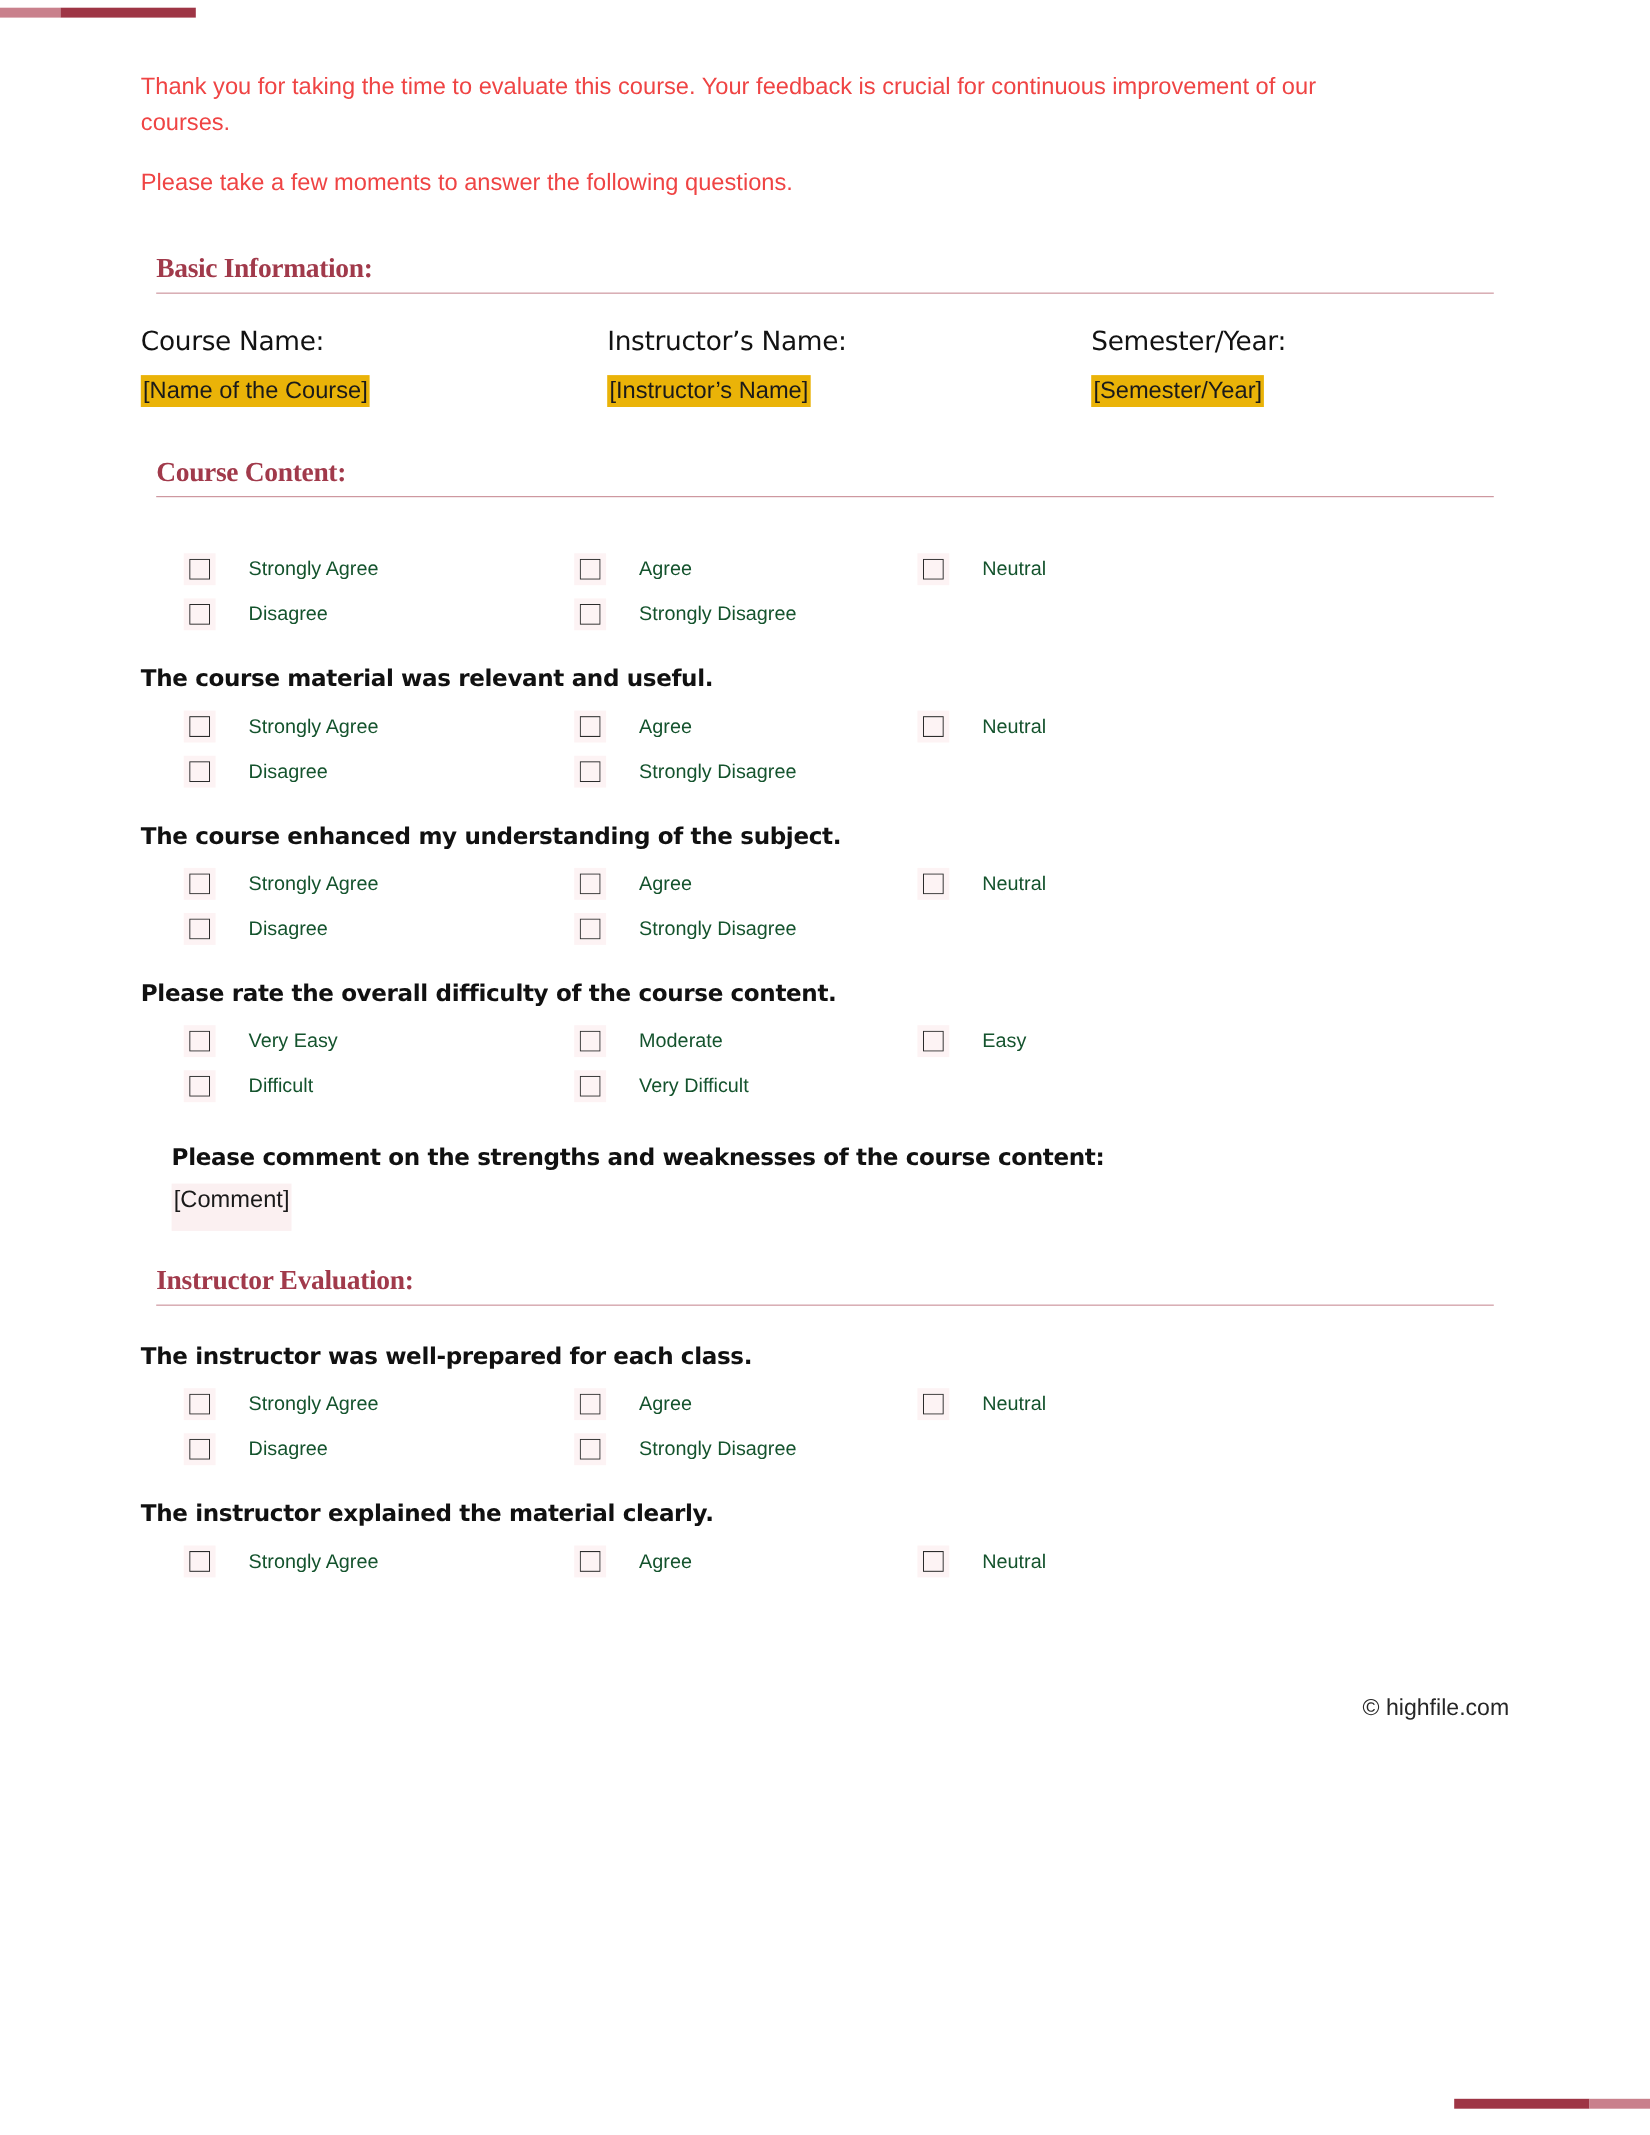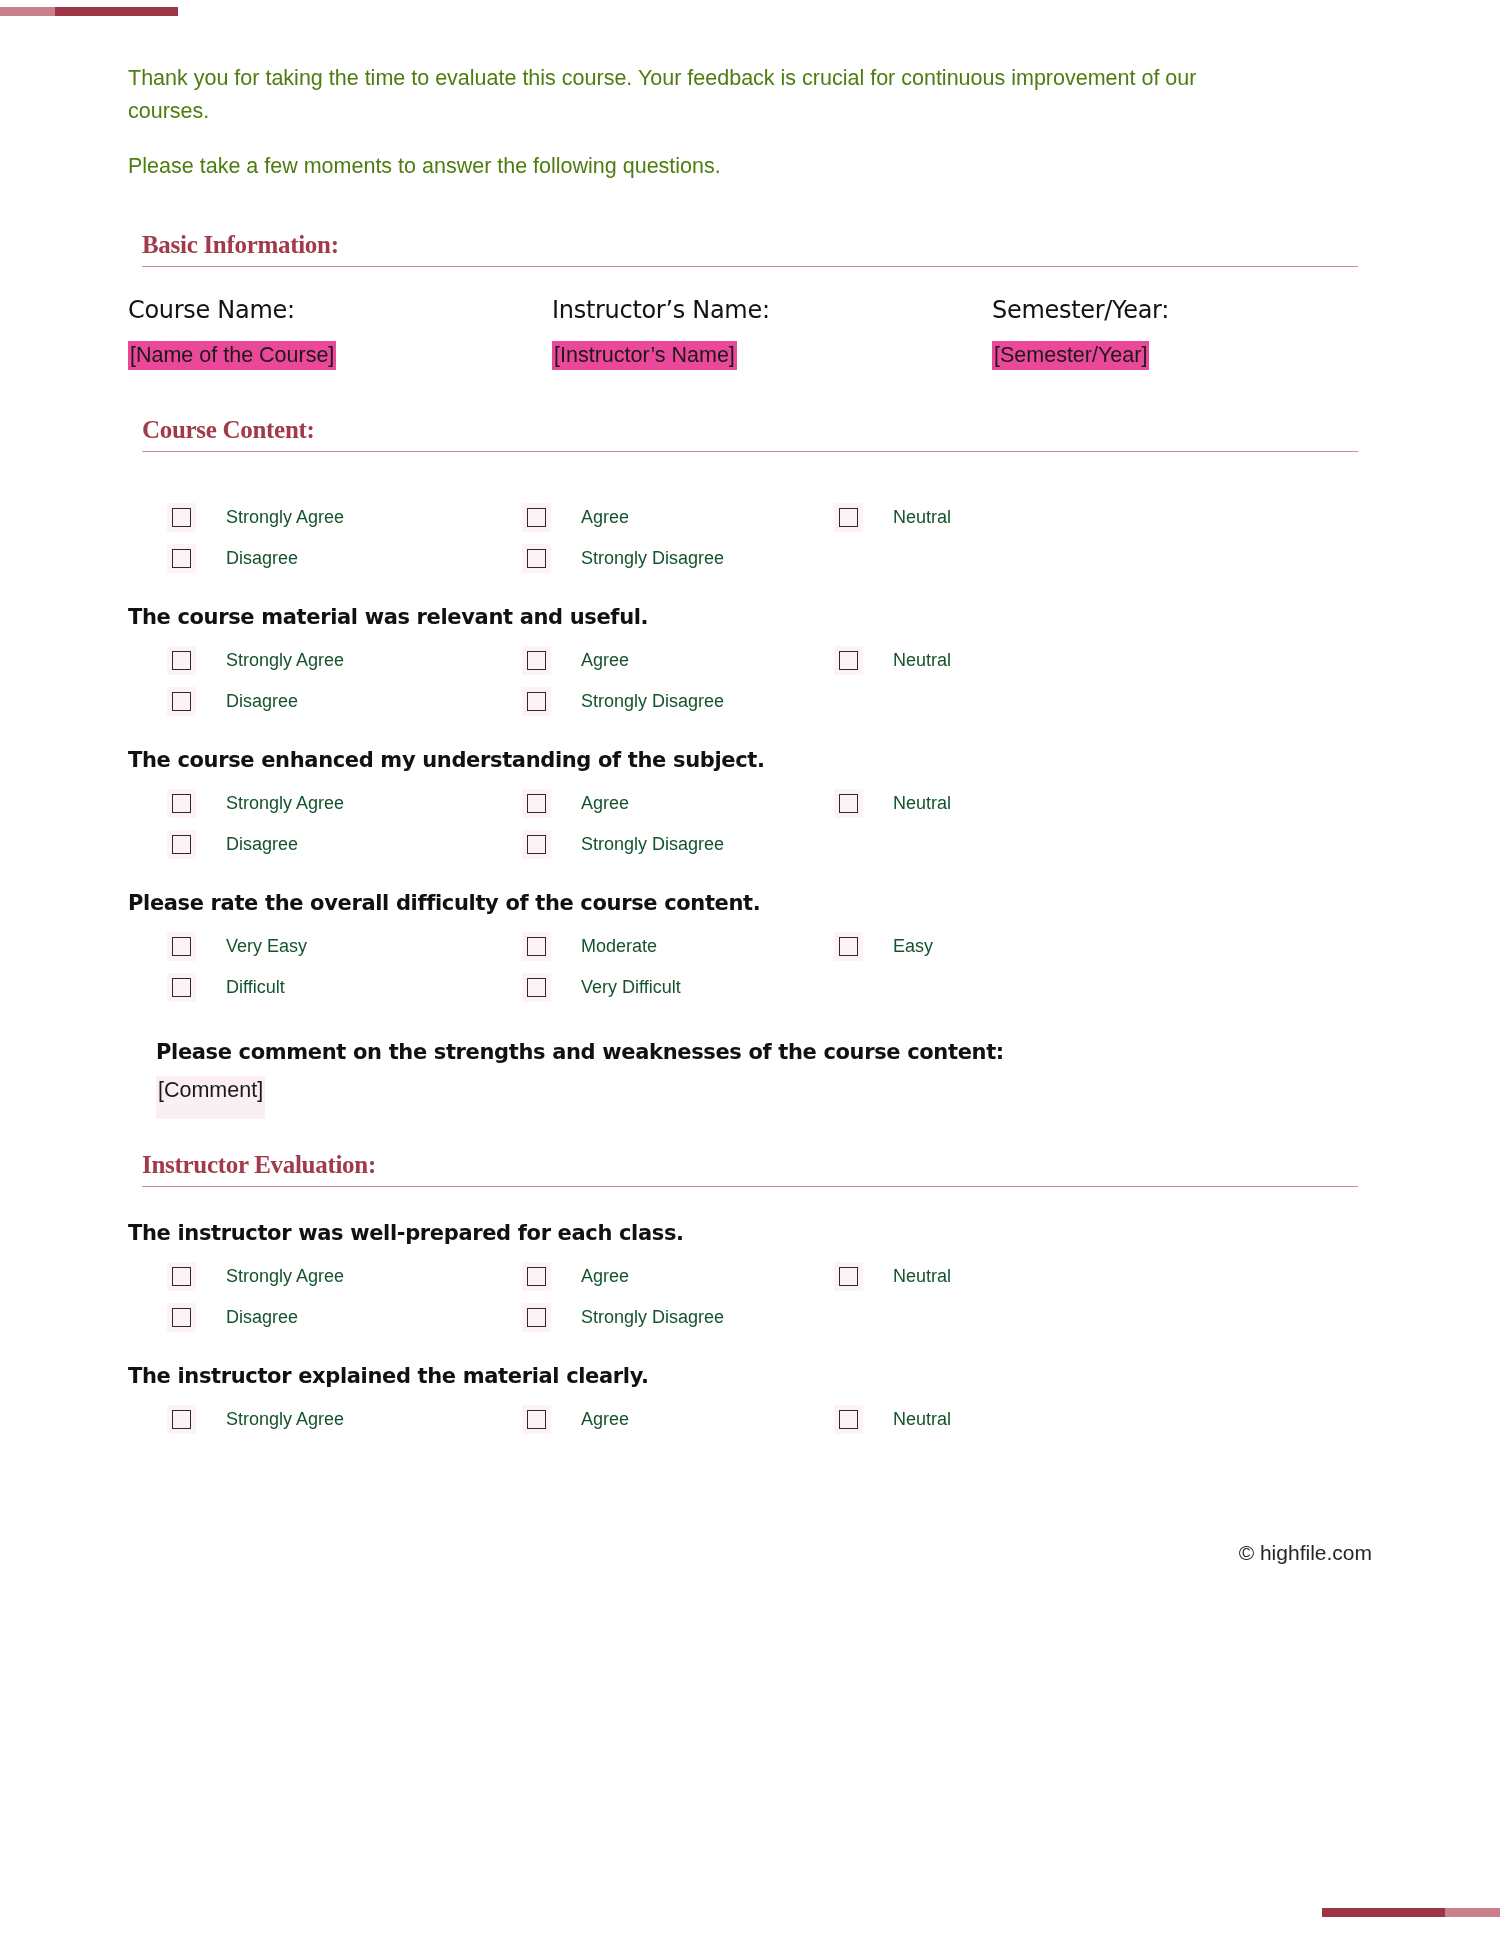--- a/index.html
+++ b/index.html
@@ -55,21 +55,21 @@
     letter-spacing: -0.2px;
     margin: 0;
     padding-top: 124px;
     font-family: "DejaVu Sans", sans-serif;
   }
 
   .intro {
     margin: 0;
     padding-top: 62px;
     font-size: 21.5px;
-    color: #4d7c0f;
+    color: #ef4444;
     line-height: 1.52;
     max-width: 1115px;
     font-family: "Liberation Sans", sans-serif;
   }
   .intro.second { padding-top: 23px; }
 
   .section-head {
     color: #a13a4b;
     font-size: 25px;
     font-weight: bold;
@@ -94,21 +94,21 @@
     padding-bottom: 19px;
     font-family: "DejaVu Sans", sans-serif;
     letter-spacing: -0.3px;
   }
   .info-value {
     font-size: 21.5px;
     color: #1a1a1a;
     font-family: "Liberation Sans", sans-serif;
   }
   .info-value span {
-    background: #ec4899;
+    background: #eab308;
     padding: 2px 2px 3px 2px;
   }
 
   
   .qblock { padding-top: 26px; }
   .qblock.first { padding-top: 20px; }
 
   .qtext {
     font-size: 21px;
     font-weight: bold;

